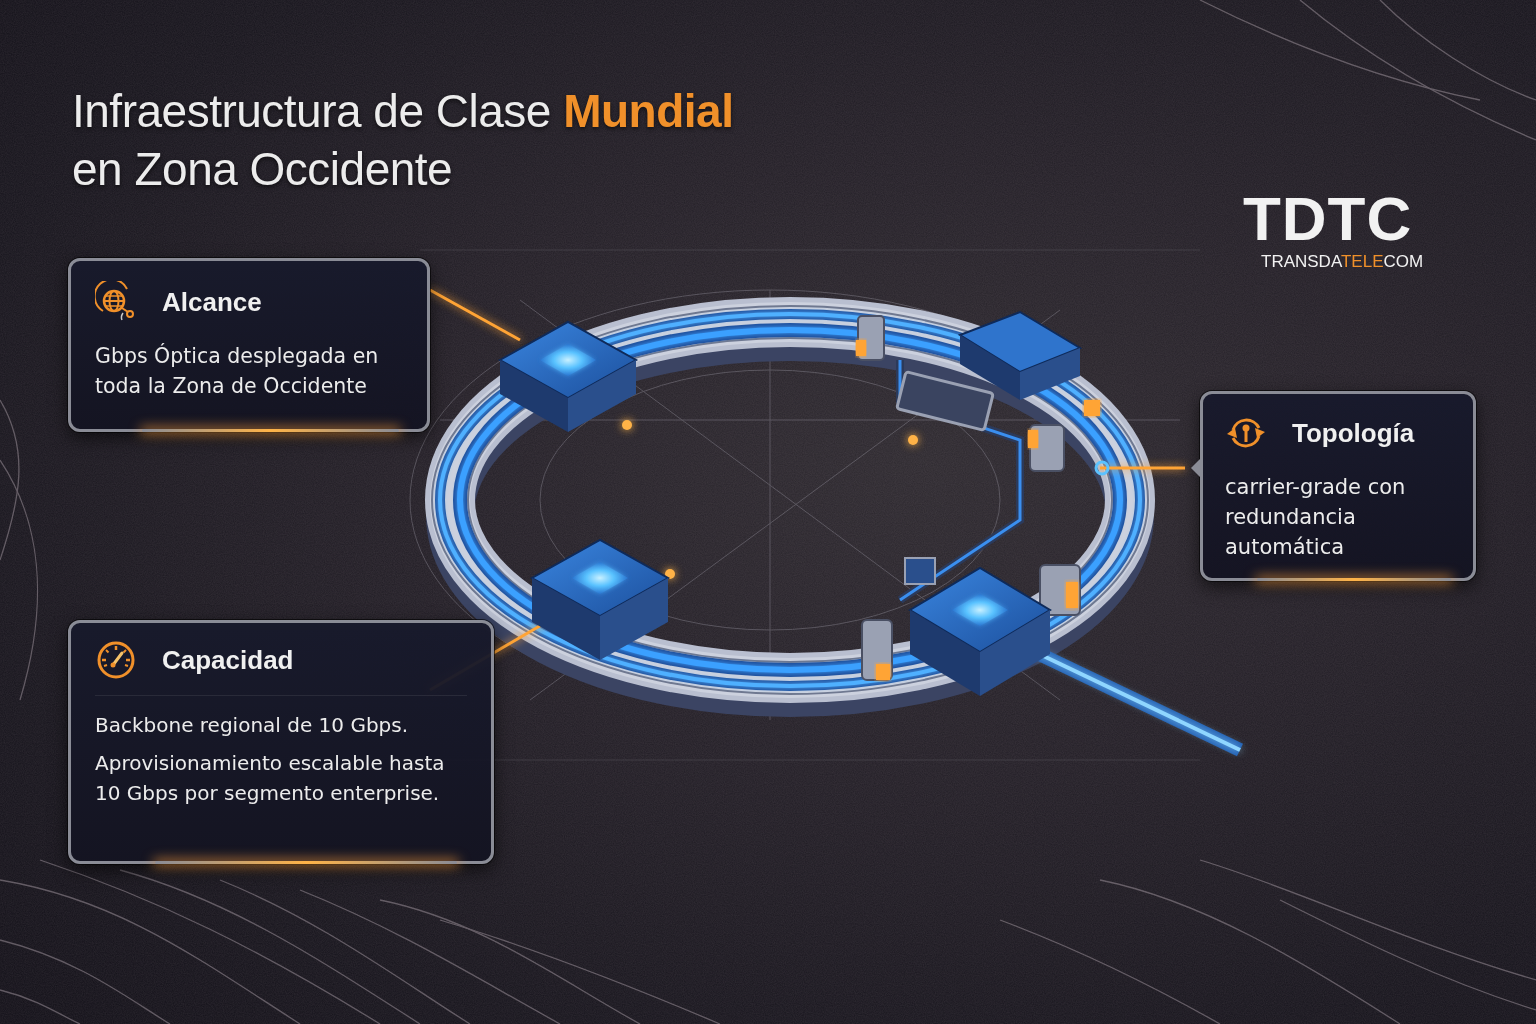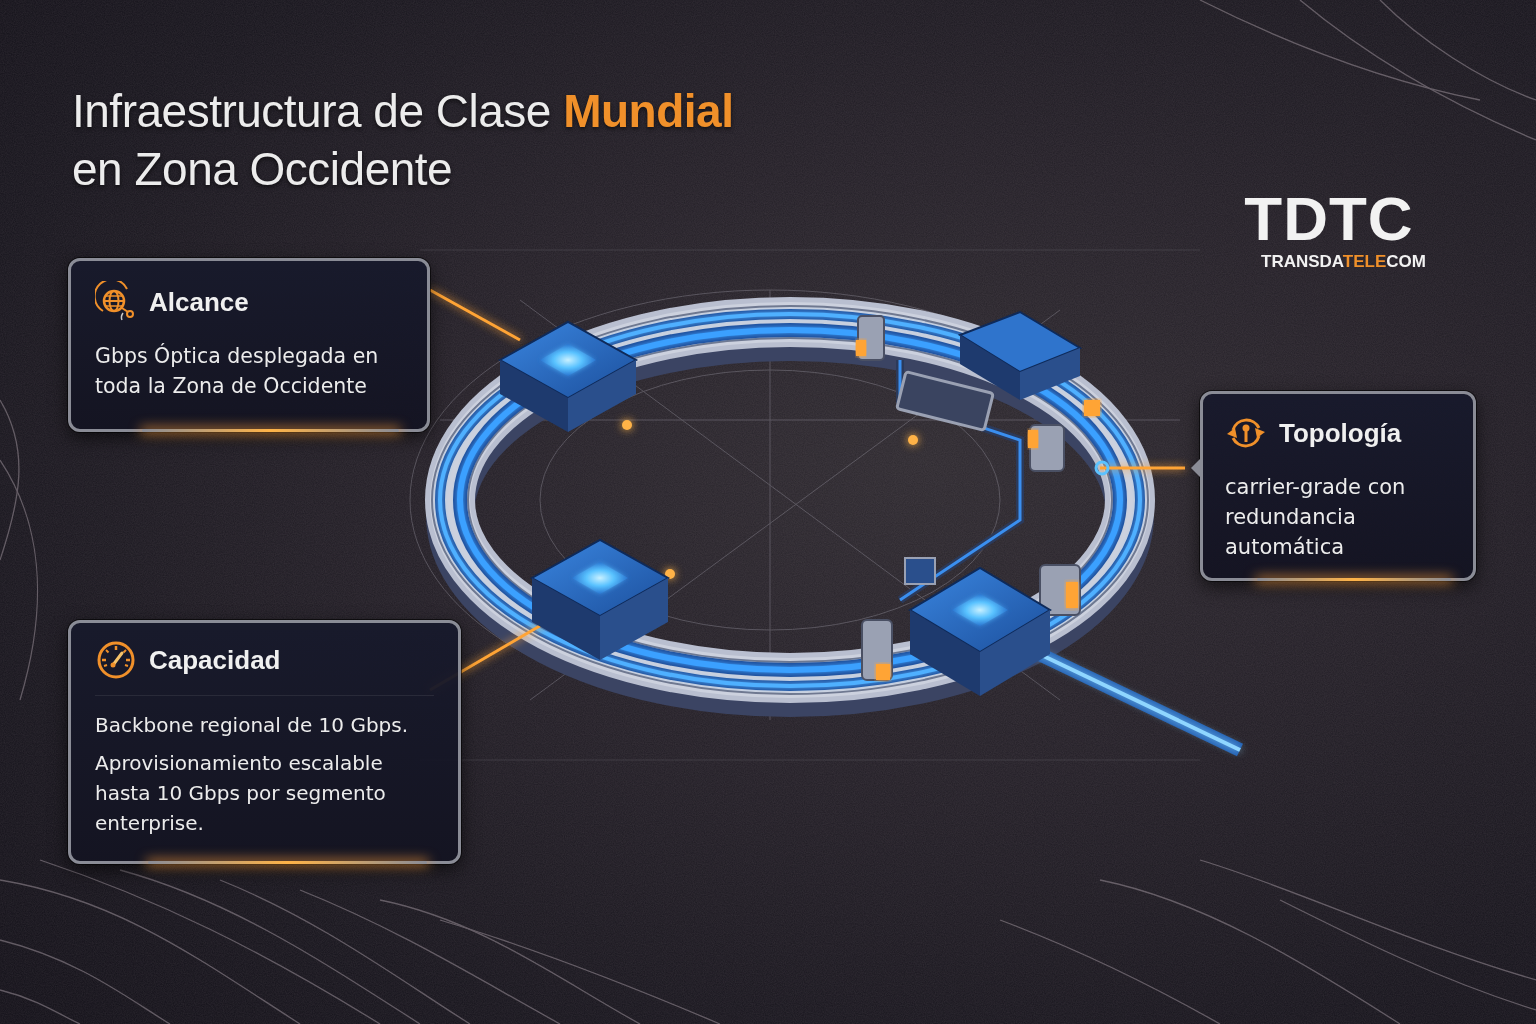--- a/index.html
+++ b/index.html
@@ -15,51 +15,51 @@
     font-size: 46px; line-height: 58px; color: #ececec;
     letter-spacing: -0.5px; text-shadow: 0 2px 4px rgba(0,0,0,0.6);
   }
   .title .accent { color: #f0902a; font-weight: 700; }
   .logo { position: absolute; left: 1232px; top: 188px; text-align: center; }
   .logo .big {
     font-family: "Liberation Sans", sans-serif; font-weight: 700; font-size: 62px;
     color: #f2f2f2; line-height: 62px; letter-spacing: 1px;
   }
   .logo .small {
-    font-family: "Liberation Sans", sans-serif; font-weight: 700; font-size: 17px;
+    font-family: "Liberation Sans", sans-serif; font-weight: 400; font-size: 17px;
     color: #f2f2f2; letter-spacing: 0px; margin-top: 2px; margin-left: 29px;
   }
   .logo .small .tele { color: #f0902a; }
   .card {
     position: absolute; box-sizing: border-box;
     background: linear-gradient(180deg, rgba(24,26,44,0.96) 0%, rgba(20,20,34,0.96) 100%);
     border: 3px solid #8a8c96; border-radius: 12px;
     box-shadow: 0 0 0 1px rgba(0,0,0,0.6), 0 6px 18px rgba(0,0,0,0.6);
     color: #ededed;
   }
   .card::after {
     content: ""; position: absolute; left: 20%; right: 8%; bottom: -3px; height: 3px;
     background: linear-gradient(90deg, rgba(240,144,42,0) 0%, #ffb347 50%, rgba(240,144,42,0) 100%);
     box-shadow: 0 0 12px 2px rgba(255,160,60,0.7);
     border-radius: 2px;
   }
-  .card-head { display: flex; align-items: center; gap: 12px; }
+  .card-head { display: flex; align-items: center; gap: 25px; }
   .card-head .icon { width: 42px; height: 42px; flex: 0 0 42px; }
   .card-title { font-family: "Liberation Sans", sans-serif; font-weight: 700; font-size: 26px; color: #f0f0f0; }
   .card-body { font-family: "DejaVu Sans", sans-serif; font-size: 20px; line-height: 30px; color: #ececec; }
   .card-body p { margin: 0; }
   #card-alcance { left: 68px; top: 258px; width: 362px; height: 174px; padding: 20px 24px; }
   #card-alcance .card-body { margin-top: 18px; font-size: 20.5px; }
   #card-topologia { left: 1200px; top: 391px; width: 276px; height: 190px; padding: 18px 22px; }
   #card-topologia .card-body { margin-top: 18px; font-size: 21px; }
   #card-topologia::before {
     content: ""; position: absolute; left: -12px; top: 64px; width: 0; height: 0;
     border-top: 10px solid transparent; border-bottom: 10px solid transparent; border-right: 10px solid #8a8c96;
   }
-  #card-capacidad { left: 68px; top: 620px; width: 393px; height: 244px; padding: 16px 24px; }
+  #card-capacidad { left: 68px; top: 620px; width: 426px; height: 244px; padding: 16px 24px; }
   #card-capacidad .card-head { padding-bottom: 14px; border-bottom: 1px solid rgba(255,255,255,0.08); }
   #card-capacidad .card-body p:first-child { margin-top: 14px; }
   #card-capacidad .card-body p + p { margin-top: 8px; }
   .diagram { position: absolute; left: 0; top: 0; width: 1536px; height: 1024px; pointer-events: none; }
 </style>
 </head>
 <body>
 
 <svg class="bg-texture" width="1536" height="1024" viewBox="0 0 1536 1024">
   <defs>

